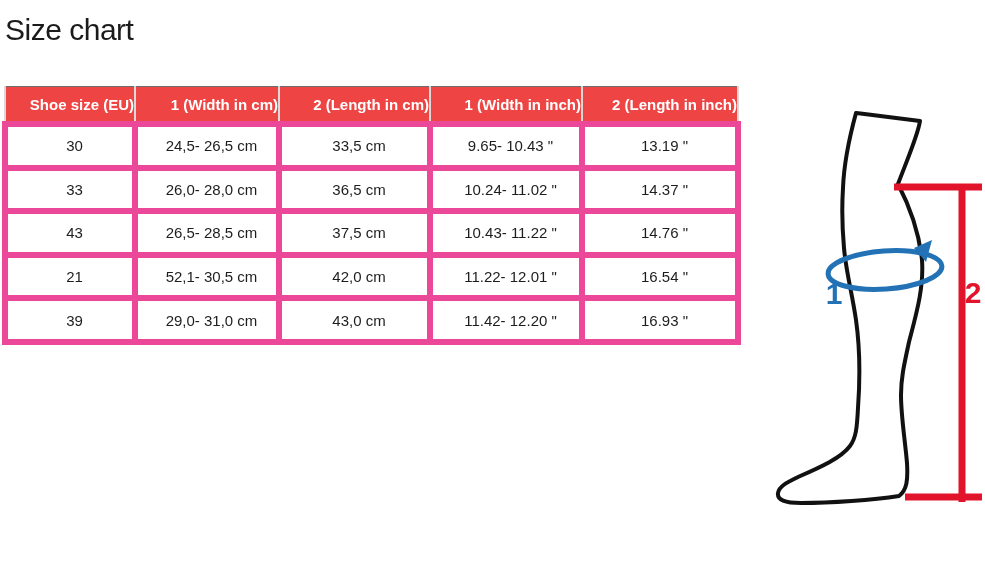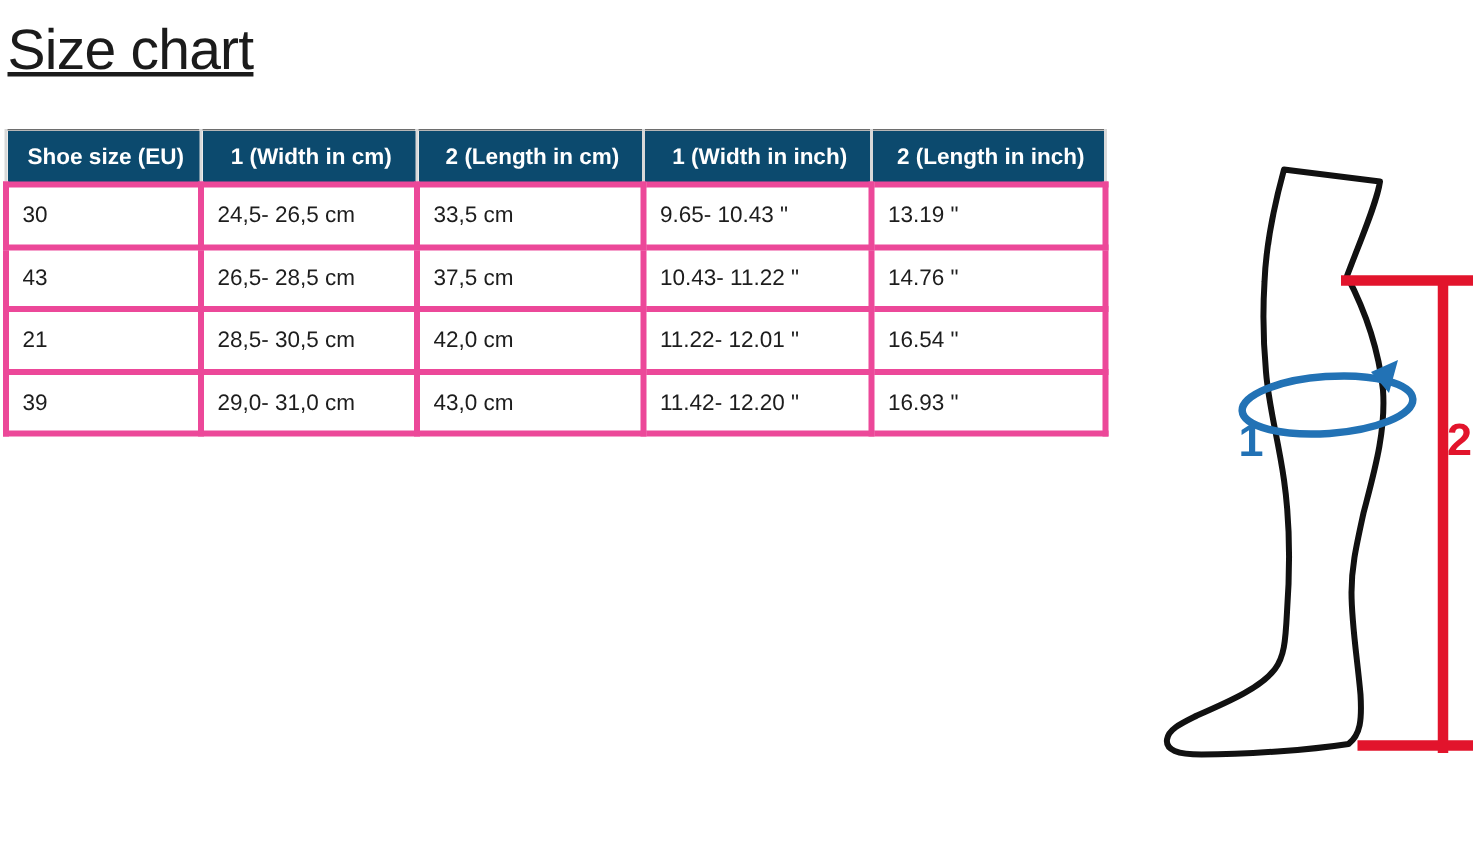--- a/index.html
+++ b/index.html
@@ -2,37 +2,37 @@
 <html><head>
 <meta charset="utf-8">
 <style>
   html,body { margin:0; padding:0; }
   body {
     width:985px; height:565px; position:relative; overflow:hidden;
     background:#ffffff; font-family:"Liberation Sans", sans-serif;
   }
   .page-title {
     position:absolute; left:5px; top:13px; margin:0;
-    font-size:38px; font-weight:400; color:#1b1b1b; letter-spacing:-0.5px;text-decoration:underline;
+    font-size:30px; font-weight:400; color:#1b1b1b; letter-spacing:-0.5px;
   }
   table.size-chart {
     position:absolute; left:2px; top:86px; width:733px;
     border-collapse:collapse; table-layout:fixed;
   }
   table.size-chart th {
-    background:#0c4a6e; color:#ffffff;
-    font-size:15px; font-weight:bold; text-align:center;
+    background:#ef4444; color:#ffffff;
+    font-size:15px; font-weight:bold; text-align:right;
     height:34px; padding:0 0 0 3px;
     border:2px solid #d9d9d9; border-top:1px solid #6e6e6e;
     white-space:nowrap; overflow:hidden;
   }
   table.size-chart td {
-    font-size:15px; color:#1d1d1d; text-align:left;
+    font-size:15px; color:#1d1d1d; text-align:center;
     height:37.6px; padding:0 0 0 9px;
-    border:4px solid #ec4899;
+    border:6px solid #ec4899;
     white-space:nowrap; overflow:hidden;
   }
   .leg-diagram {
     position:absolute; left:735px; top:80px; width:250px; height:485px;
   }
   .svg-label { font-family:"Liberation Sans", sans-serif; font-size:30px; font-weight:bold; }
 </style>
 </head>
 <body>
 
@@ -57,29 +57,36 @@
   </thead>
   <tbody>
       <tr>
         <td>30</td>
         <td>24,5- 26,5 cm</td>
         <td>33,5 cm</td>
         <td>9.65- 10.43 "</td>
         <td>13.19 "</td>
       </tr>
       <tr>
+        <td>33</td>
+        <td>26,0- 28,0 cm</td>
+        <td>36,5 cm</td>
+        <td>10.24- 11.02 "</td>
+        <td>14.37 "</td>
+      </tr>
+      <tr>
         <td>43</td>
         <td>26,5- 28,5 cm</td>
         <td>37,5 cm</td>
         <td>10.43- 11.22 "</td>
         <td>14.76 "</td>
       </tr>
       <tr>
         <td>21</td>
-        <td>28,5- 30,5 cm</td>
+        <td>52,1- 30,5 cm</td>
         <td>42,0 cm</td>
         <td>11.22- 12.01 "</td>
         <td>16.54 "</td>
       </tr>
       <tr>
         <td>39</td>
         <td>29,0- 31,0 cm</td>
         <td>43,0 cm</td>
         <td>11.42- 12.20 "</td>
         <td>16.93 "</td>

